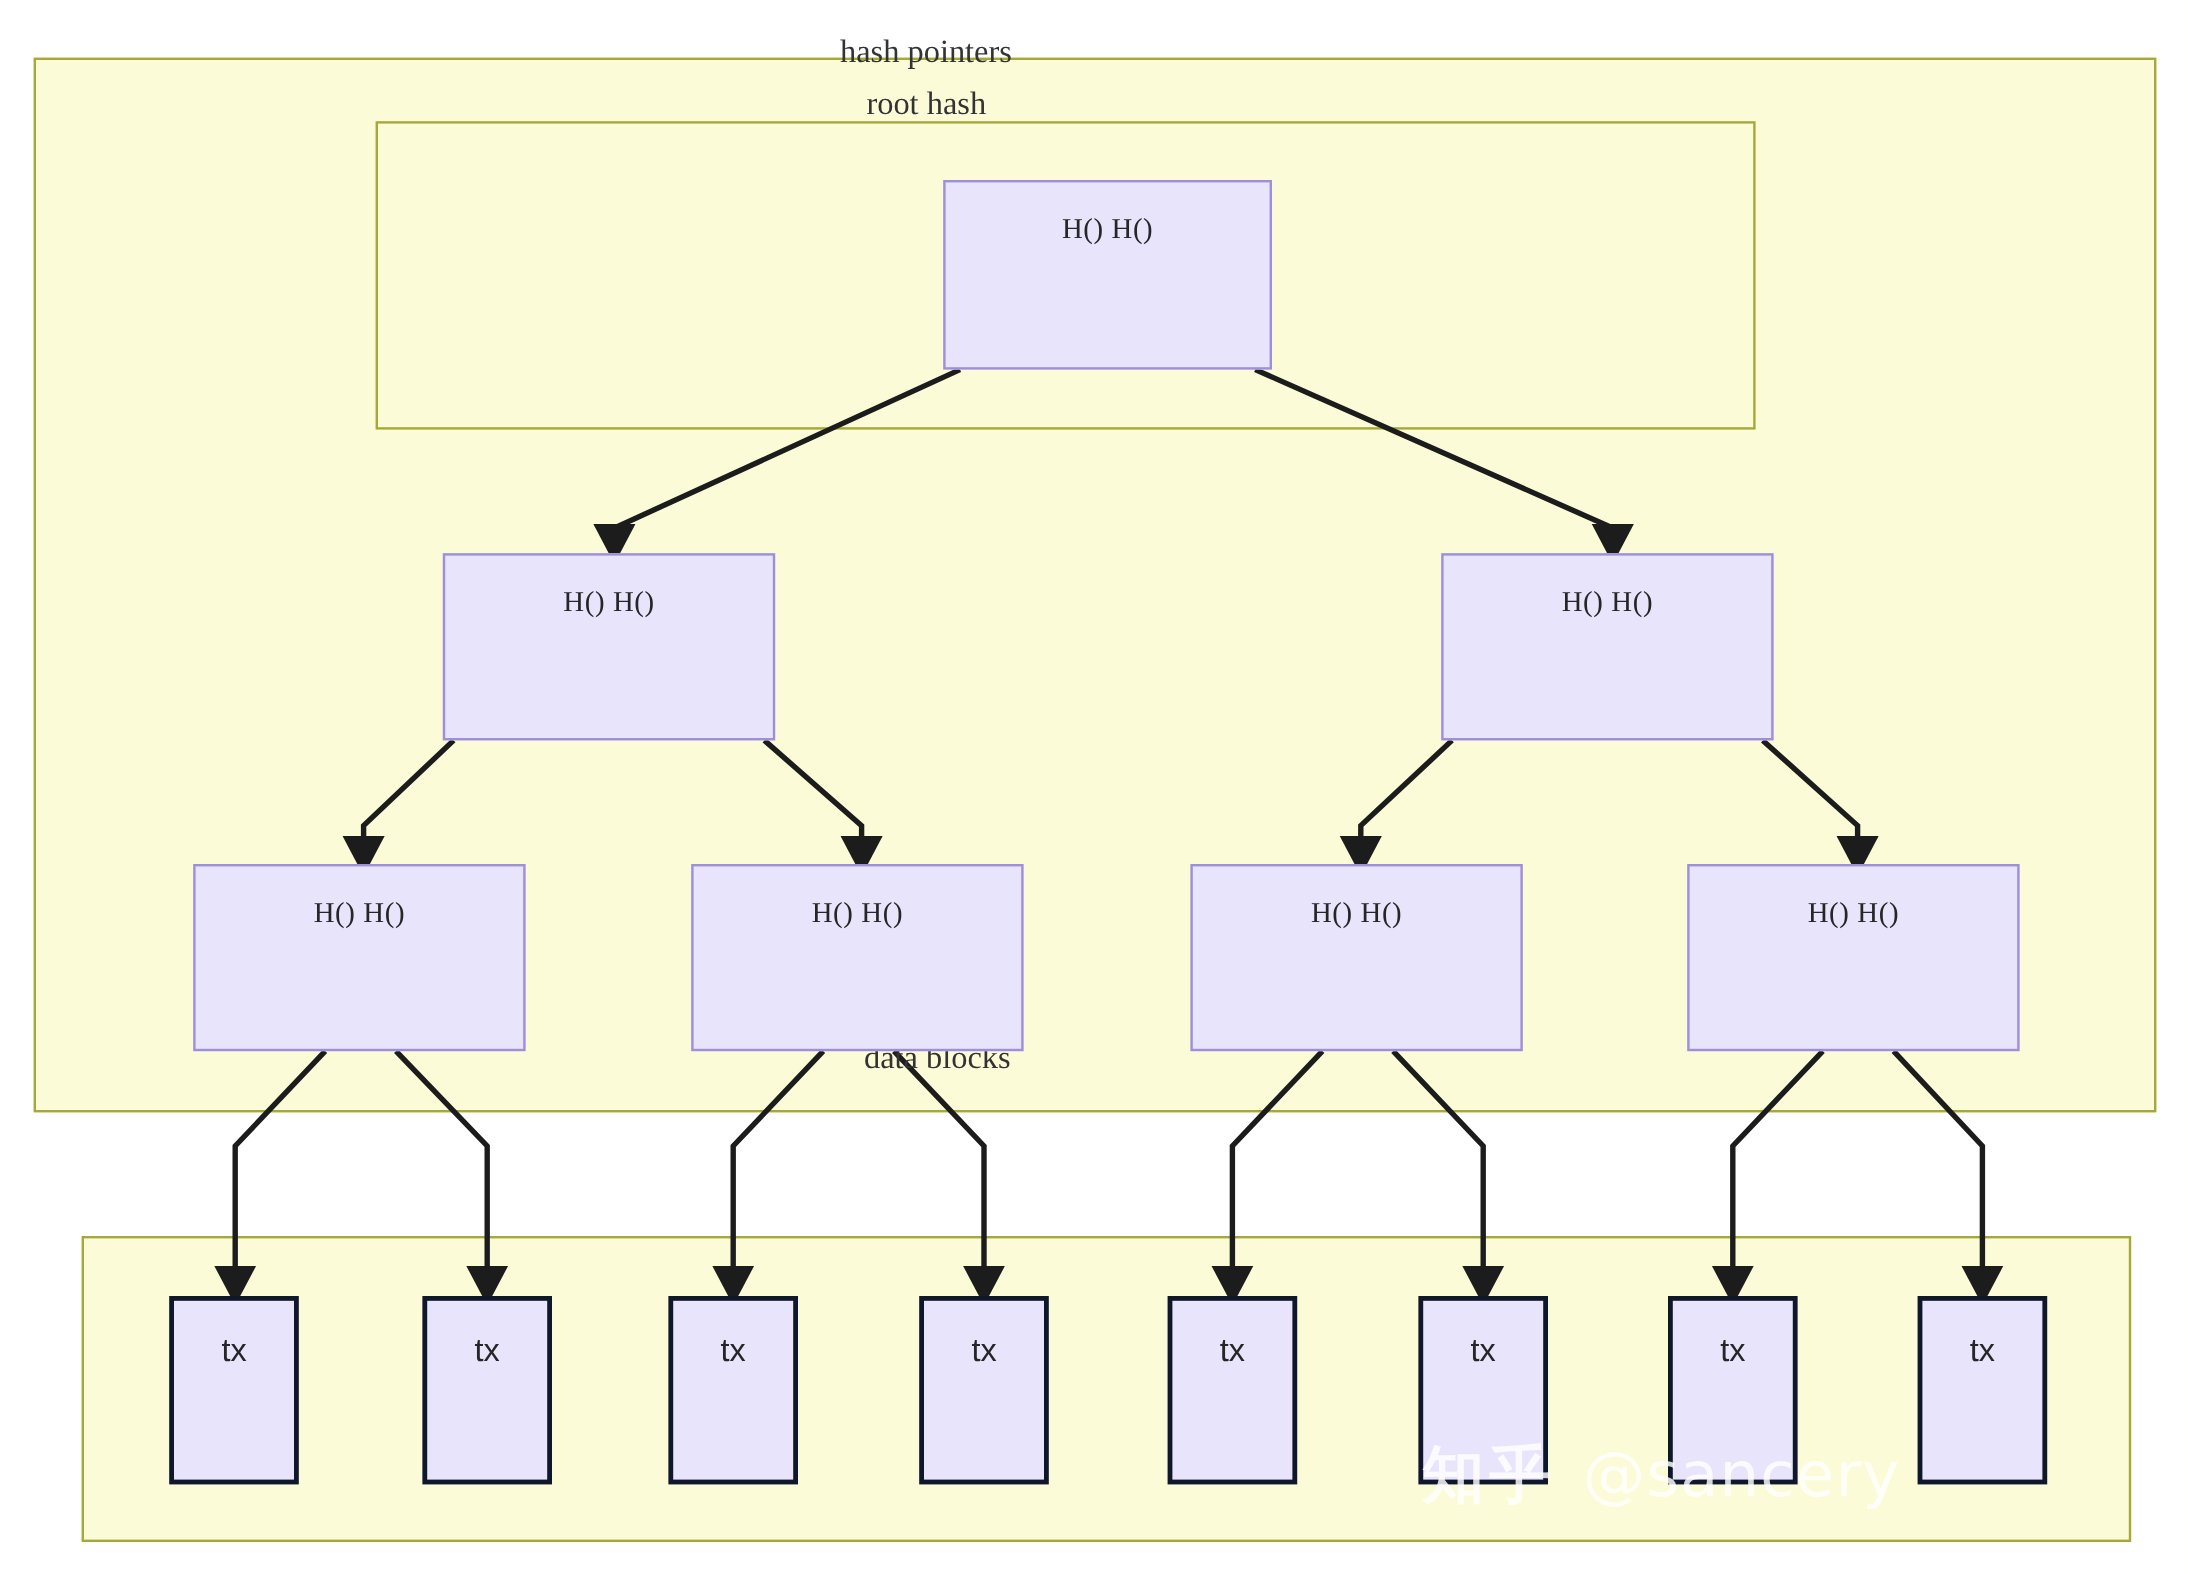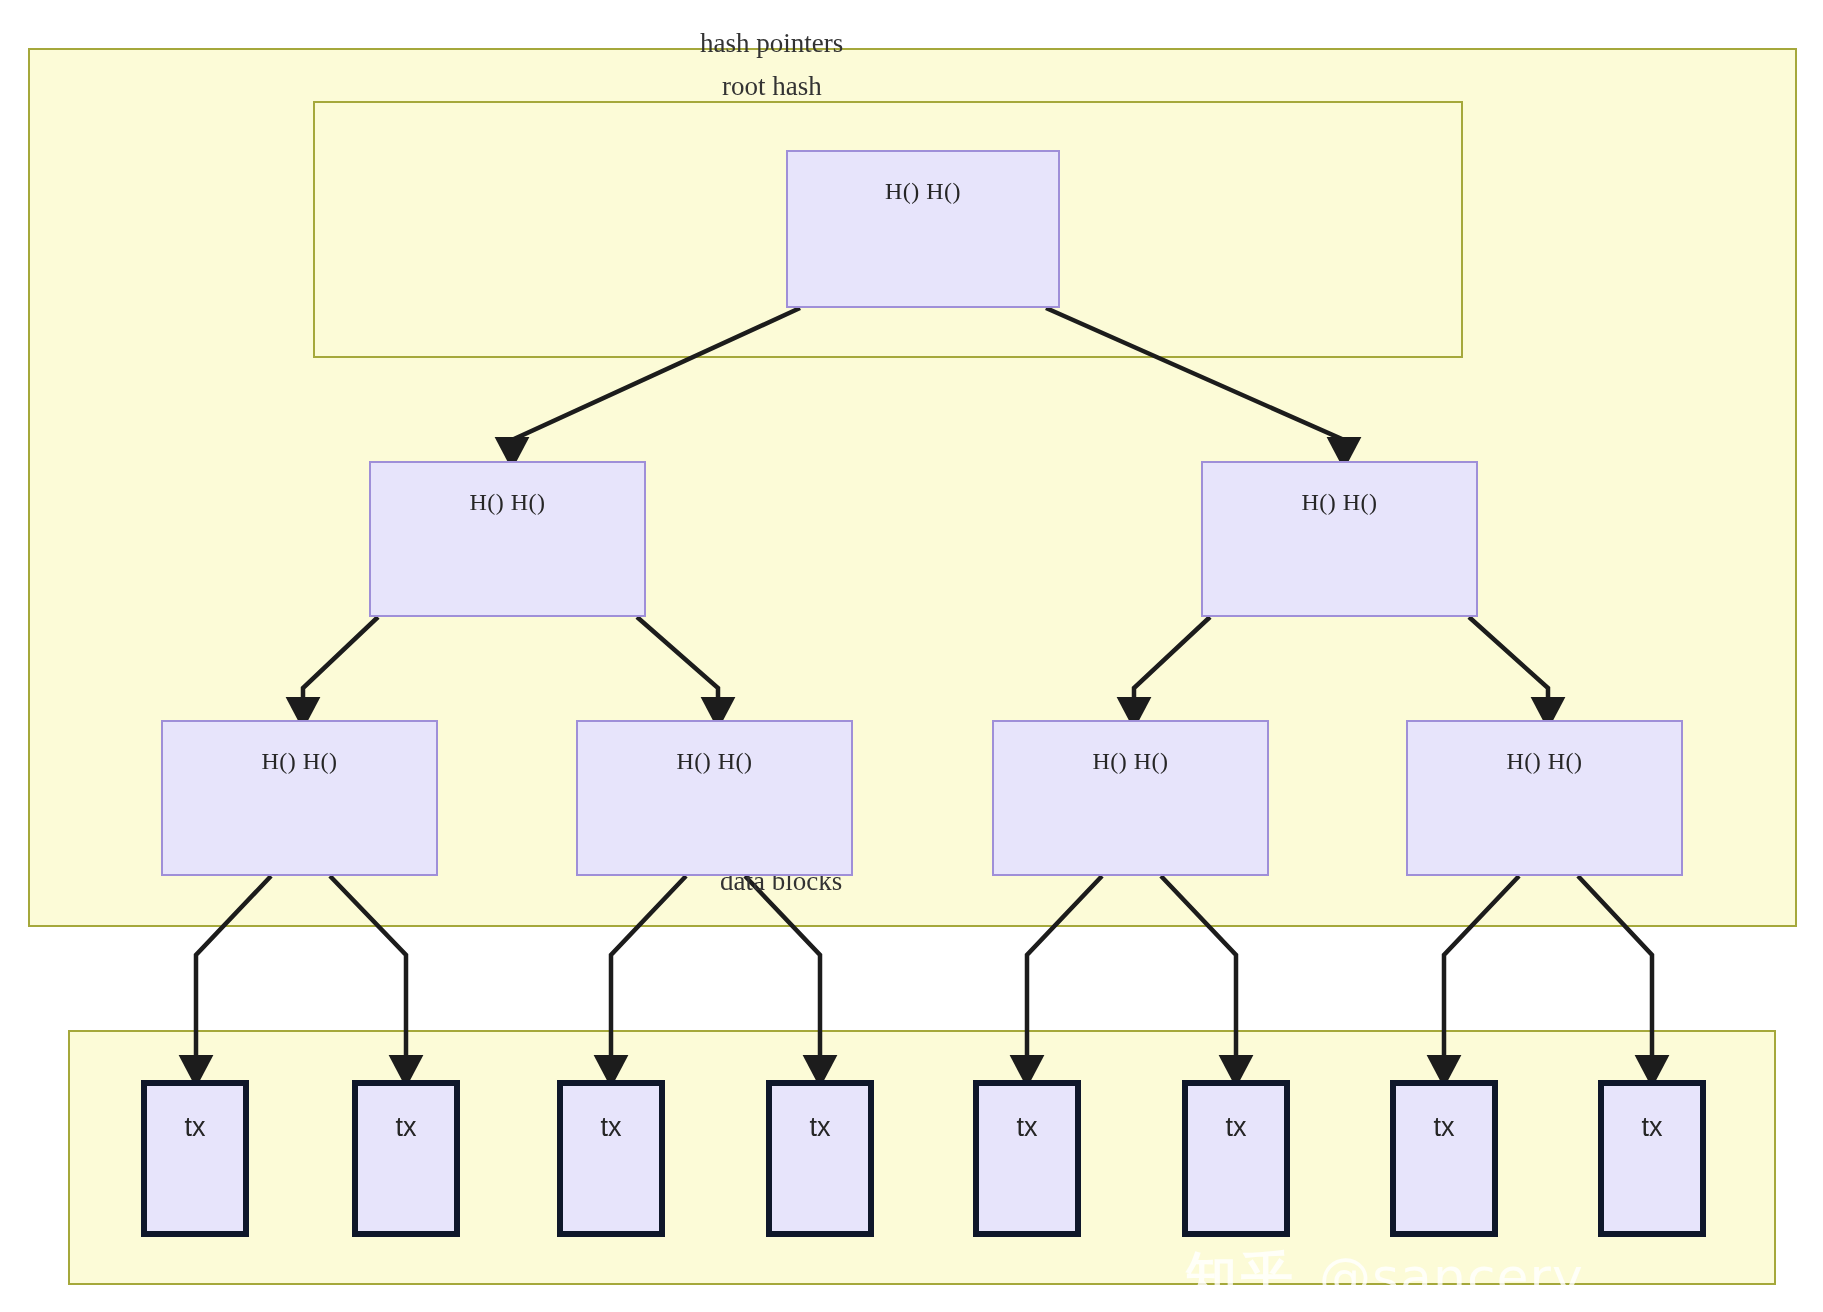--- a/index.html
+++ b/index.html
@@ -52,21 +52,21 @@
     color: #262626;
   }
   .node > span {
     display: block;
     margin-top: 26px;
     letter-spacing: 0.5px;
   }
   .leaf {
     position: absolute;
     background: #e7e4fb;
-    border: 6px solid #0f172a;
+    border: 4px solid #0f172a;
     box-sizing: border-box;
     display: flex;
     align-items: flex-start;
     justify-content: center;
     font-family: "Liberation Sans", sans-serif;
     font-size: 27px;
     color: #262626;
   }
   .leaf > span {
     display: block;
@@ -172,18 +172,18 @@
   <div class="leaf" style="left:1182px; top:1080px; width:108px; height:157px;">
     <span>tx</span>
   </div>
   <div class="leaf" style="left:1390px; top:1080px; width:108px; height:157px;">
     <span>tx</span>
   </div>
   <div class="leaf" style="left:1598px; top:1080px; width:108px; height:157px;">
     <span>tx</span>
   </div>
 
-  <div class="watermark" style="left:1185px; top:1195px;margin-top:47px;">
+  <div class="watermark" style="left:1185px; top:1195px;">
     <span class="wm-logo">知乎</span>
     <span class="wm-handle">@sancery</span>
   </div>
 
 </div>
 
 </body></html>

